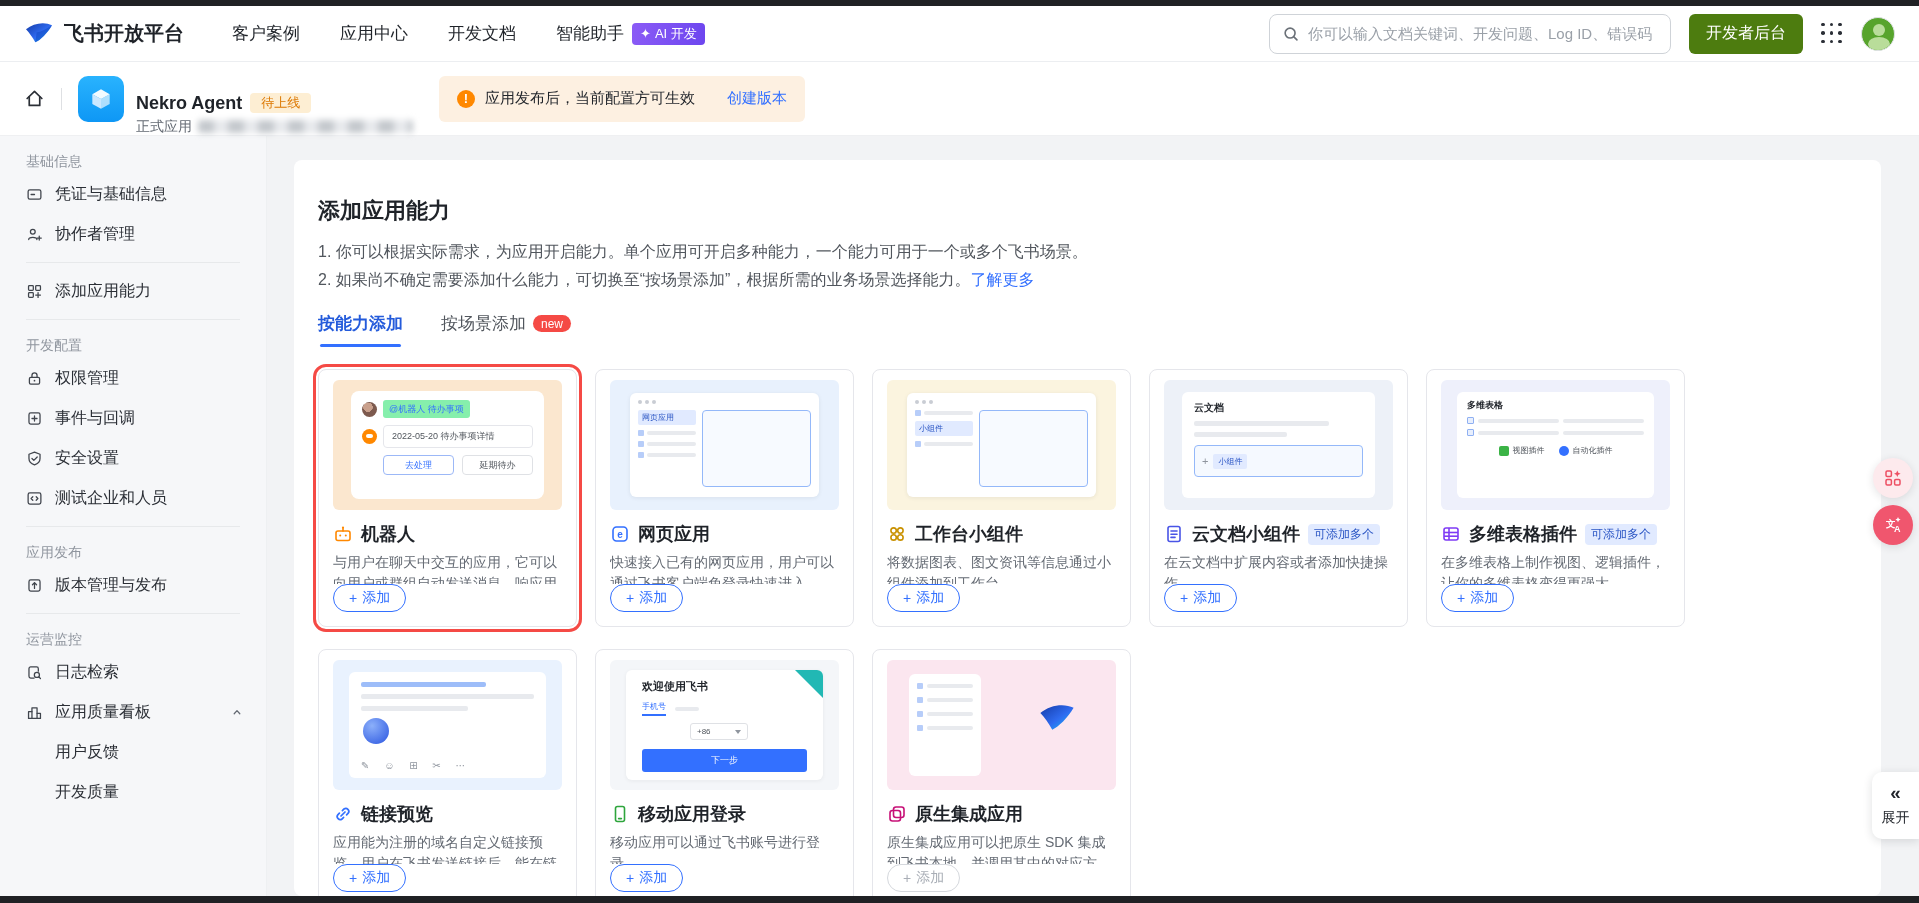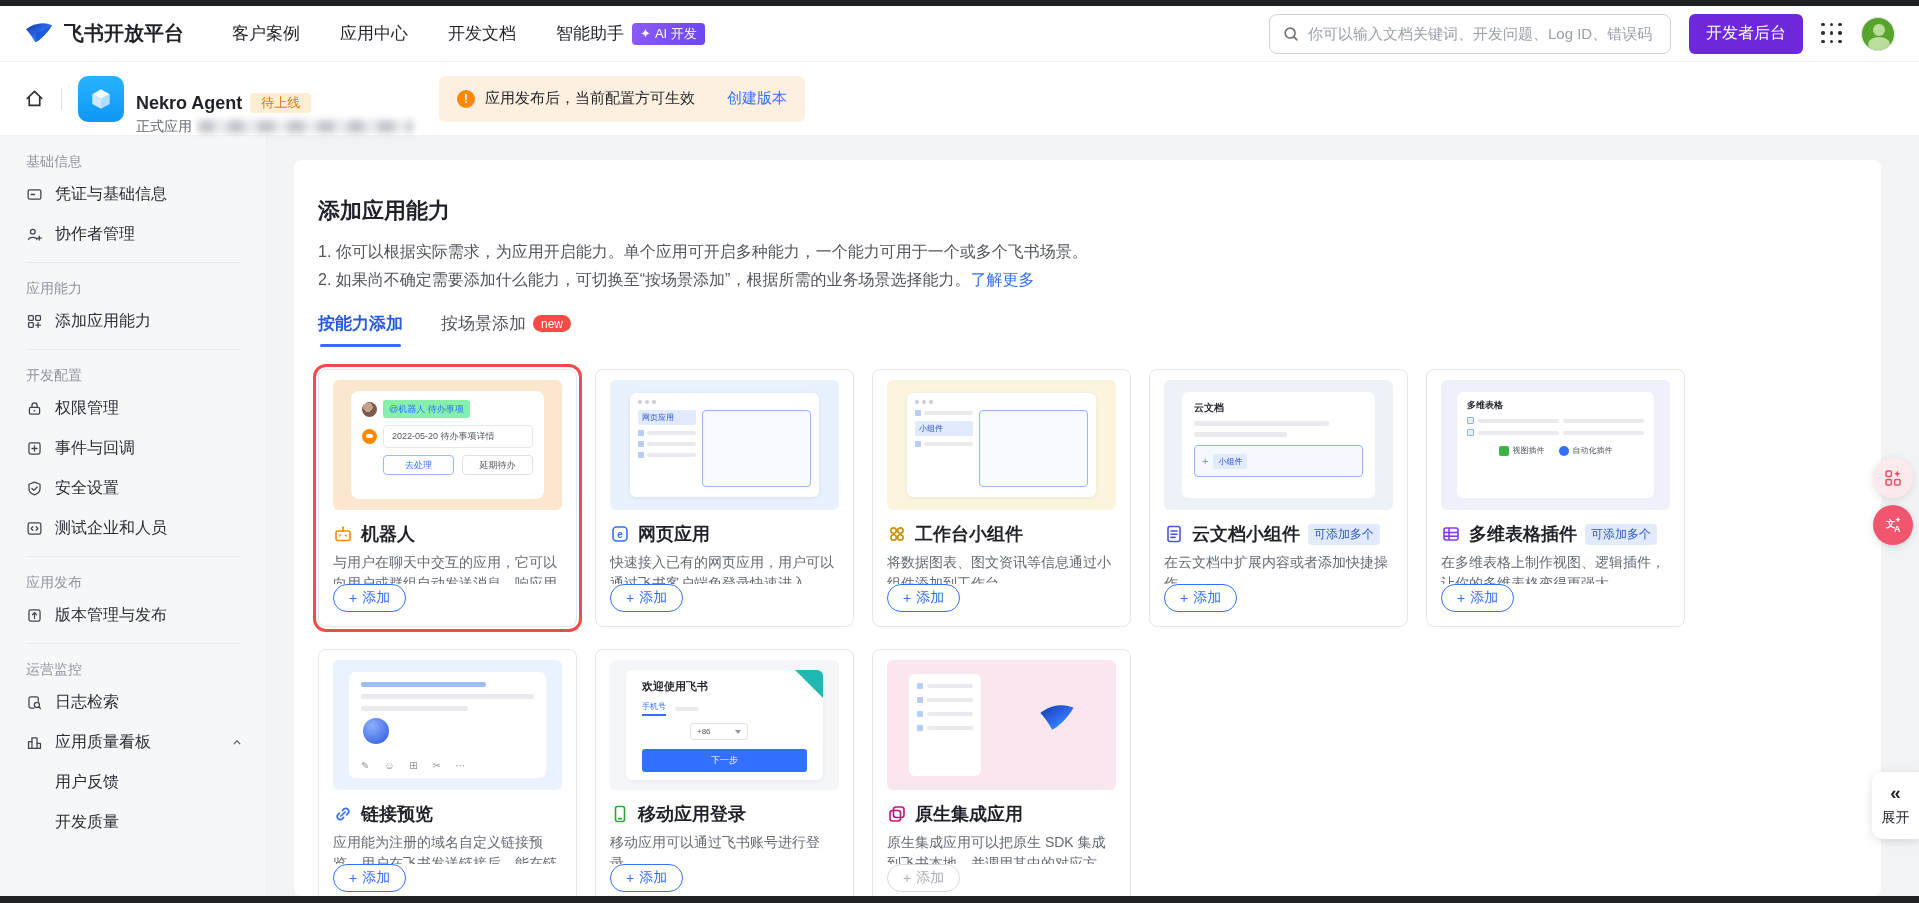--- a/index.html
+++ b/index.html
@@ -15,21 +15,21 @@
   
   .topnav { height:56px; background:#fff; display:flex; align-items:center; padding:0 24px; border-bottom:1px solid #eceef1; position:relative; z-index:10;}
   .brand { display:flex; align-items:center; gap:10px; font-size:20px; font-weight:bold; cursor:pointer; white-space:nowrap;}
   .mainnav { display:flex; gap:40px; margin-left:48px; font-size:17px; }
   .mainnav .nav-item { display:flex; align-items:center; gap:8px; cursor:pointer; white-space:nowrap;}
   .ai-badge { background:linear-gradient(100deg,#8b5bf6,#6d46ef); color:#fff; font-size:13px; padding:2px 8px; border-radius:4px; display:inline-flex; align-items:center; gap:4px;}
   .topnav-right { margin-left:auto; display:flex; align-items:center; gap:18px; }
   .search { width:402px; height:40px; border:1.5px solid #cfd3d8; border-radius:8px; display:flex; align-items:center; padding:0 12px; gap:8px; background:#fff;}
   .search input { border:none; outline:none; flex:1; font-size:15px; color:#1f2329; background:transparent; font-family:inherit;}
   .search input::placeholder { color:#9aa0a8; }
-  .console-btn { background:#6d28d9; color:#fff; border:none; height:40px; padding:0 17px; border-radius:6px; font-size:16px; cursor:pointer; font-family:inherit; white-space:nowrap;}
+  .console-btn { background:#4d7c0f; color:#fff; border:none; height:40px; padding:0 17px; border-radius:6px; font-size:16px; cursor:pointer; font-family:inherit; white-space:nowrap;}
   .waffle { width:22px; height:22px; display:grid; grid-template-columns:repeat(3,1fr); gap:4px; cursor:pointer;}
   .waffle i { width:3.5px; height:3.5px; border-radius:50%; background:#2b2f36; }
   .avatar { width:34px; height:34px; border-radius:50%; background:#57a42c; position:relative; overflow:hidden; cursor:pointer; border:1px solid #e0e2e6;}
   .avatar::before { content:""; position:absolute; left:11px; top:6px; width:12px; height:12px; border-radius:50%; background:#b9dd9a;}
   .avatar::after { content:""; position:absolute; left:6px; top:19px; width:22px; height:14px; border-radius:50%; background:#b9dd9a;}
 
   
   .app-header { height:74px; background:#fff; display:flex; align-items:center; padding:0 24px; border-bottom:1px solid #eff0f2;}
   .icon-btn { display:flex; align-items:center; justify-content:center; cursor:pointer; }
   .vdiv { width:1px; height:22px; background:#dee0e3; margin:0 16px; }
@@ -256,21 +256,20 @@
       <svg width="17" height="17" viewBox="0 0 20 20" fill="none" stroke="#40454d" stroke-width="1.5" stroke-linecap="round">
         <circle cx="8" cy="6.8" r="2.8"></circle>
           <path d="M3.2 16 C3.2 12.6 12.8 12.6 12.8 16"></path>
           <line x1="15.6" y1="11.8" x2="15.6" y2="16.6"></line>
           <line x1="13.2" y1="14.2" x2="18" y2="14.2"></line>
       </svg>
       <span>协作者管理</span>
     </div>
     <div class="side-div"></div>
 
-    <div class="side-label">应用能力</div>
     <div class="side-item">
       <svg width="17" height="17" viewBox="0 0 20 20" fill="none" stroke="#40454d" stroke-width="1.5" stroke-linecap="round">
         <rect x="3" y="3" width="5.6" height="5.6" rx="1"></rect>
           <rect x="11.4" y="3" width="5.6" height="5.6" rx="1"></rect>
           <rect x="3" y="11.4" width="5.6" height="5.6" rx="1"></rect>
         <line x1="14.2" y1="11.4" x2="14.2" y2="17"></line>
           <line x1="11.4" y1="14.2" x2="17" y2="14.2"></line>
       </svg>
       <span>添加应用能力</span>
     </div>

